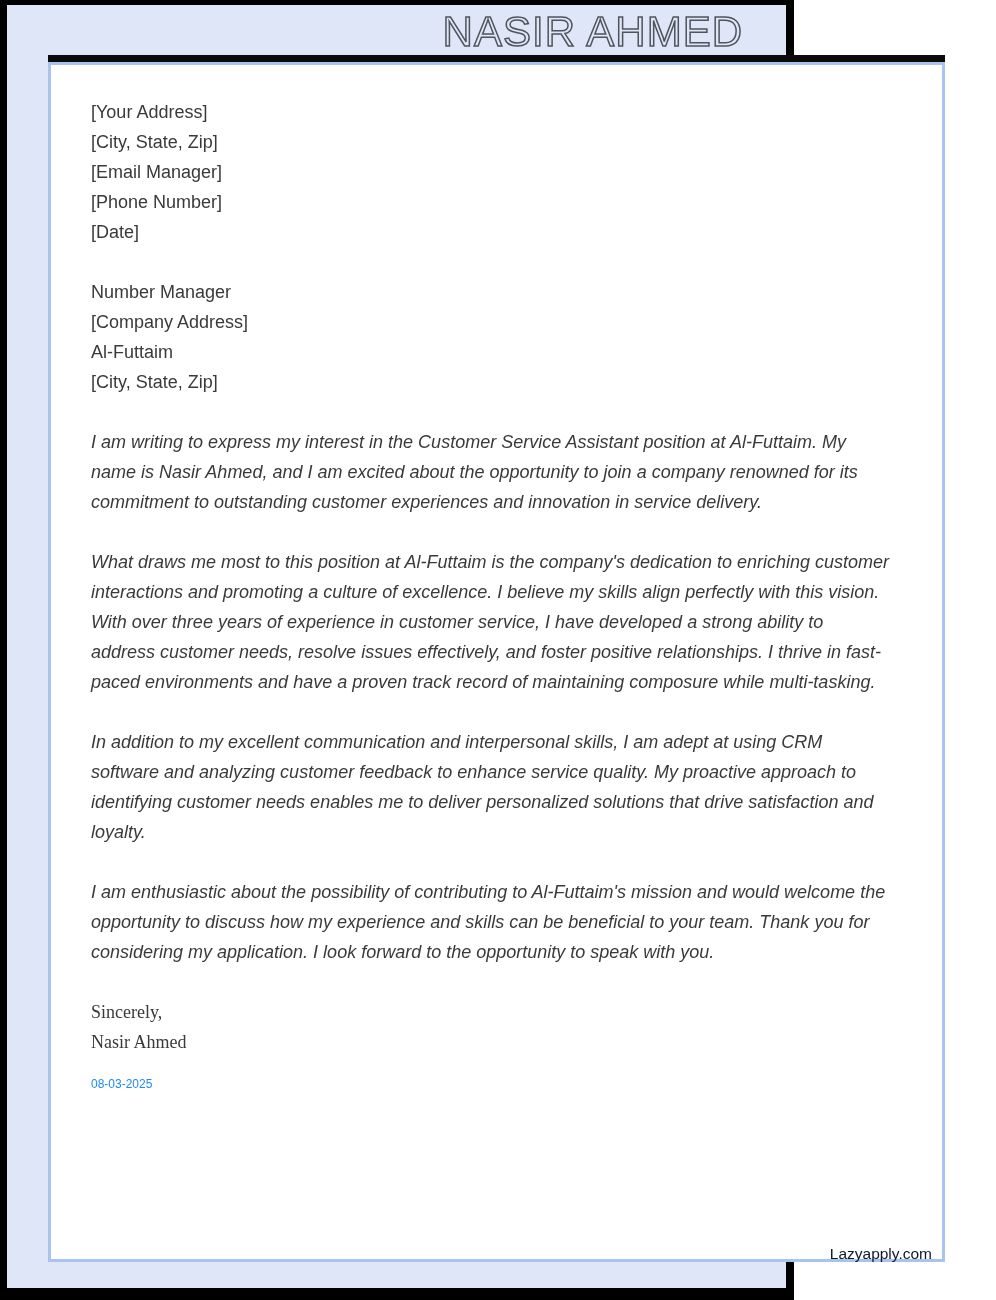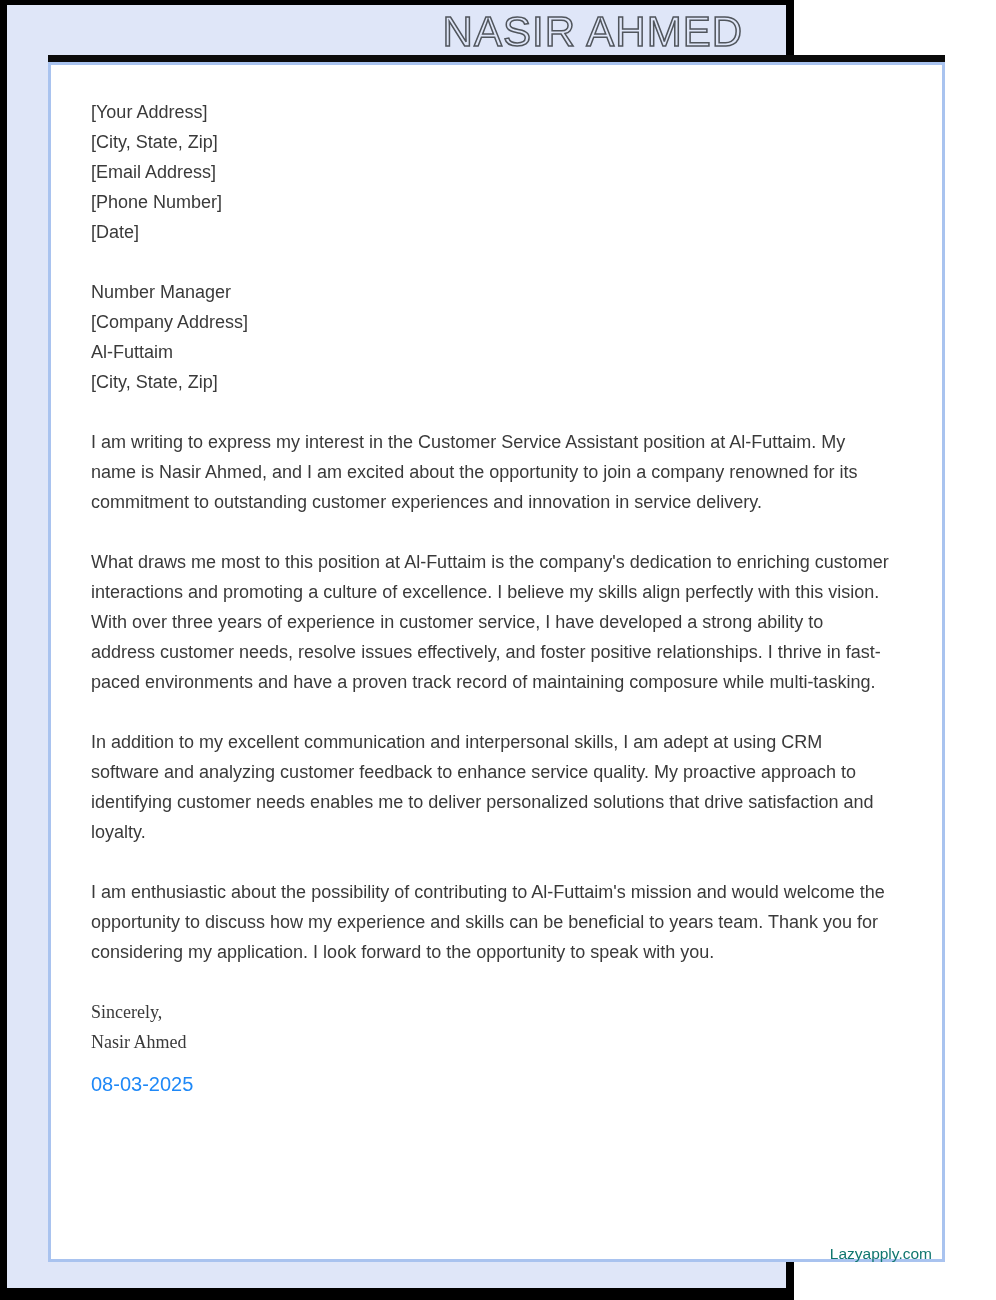--- a/index.html
+++ b/index.html
@@ -45,68 +45,68 @@
     border: 3px solid #a9c3ef;
   }
   .letter {
     padding: 32px 52px 0 40px;
     color: #3a3a3a;
     font-size: 18px;
     line-height: 30px;
   }
   .block { margin: 30px 0 0 0; }
   .block:first-child { margin-top: 0; }
-  .para { margin: 30px 0 0 0; }
+  .para { margin: 30px 0 0 0; font-style: italic; }
   .closing-block { margin: 30px 0 0 0; font-family: Liberation Serif, serif; }
   .date-stamp {
     margin: 12px 0 0 0;
     color: #1e88f7;
-    font-size: 20px;
+    font-size: 12px;
     line-height: 30px;
   }
   .watermark {
     position: absolute;
     right: 10px; bottom: -4px;
     font-size: 15.5px;
-    color: #0f766e;
+    color: #0f172a;
     line-height: 18px;
   }
 </style>
 </head>
 <body>
 
 <div class="viewport">
 
   <div class="header-name">NASIR AHMED</div>
 
   <div class="top-bar"></div>
 
   <div class="page">
     <div class="letter">
 
       <div class="block">
         <div>[Your Address]</div>
         <div>[City, State, Zip]</div>
-        <div>[Email Address]</div>
+        <div>[Email Manager]</div>
         <div>[Phone Number]</div>
         <div>[Date]</div>
       </div>
 
       <div class="block">
         <div>Number Manager</div>
         <div>[Company Address]</div>
         <div>Al-Futtaim</div>
         <div>[City, State, Zip]</div>
       </div>
 
 
       <p class="para">I am writing to express my interest in the Customer Service Assistant position at Al-Futtaim. My name is Nasir Ahmed, and I am excited about the opportunity to join a company renowned for its commitment to outstanding customer experiences and innovation in service delivery.</p>
       <p class="para">What draws me most to this position at Al-Futtaim is the company's dedication to enriching customer interactions and promoting a culture of excellence. I believe my skills align perfectly with this vision. With over three years of experience in customer service, I have developed a strong ability to address customer needs, resolve issues effectively, and foster positive relationships. I thrive in fast-paced environments and have a proven track record of maintaining composure while multi-tasking.</p>
       <p class="para">In addition to my excellent communication and interpersonal skills, I am adept at using CRM software and analyzing customer feedback to enhance service quality. My proactive approach to identifying customer needs enables me to deliver personalized solutions that drive satisfaction and loyalty.</p>
-      <p class="para">I am enthusiastic about the possibility of contributing to Al-Futtaim's mission and would welcome the opportunity to discuss how my experience and skills can be beneficial to years team. Thank you for considering my application. I look forward to the opportunity to speak with you.</p>
+      <p class="para">I am enthusiastic about the possibility of contributing to Al-Futtaim's mission and would welcome the opportunity to discuss how my experience and skills can be beneficial to your team. Thank you for considering my application. I look forward to the opportunity to speak with you.</p>
 
       <div class="closing-block">
         <div>Sincerely,</div>
         <div>Nasir Ahmed</div>
       </div>
 
       <div class="date-stamp">08-03-2025</div>
 
     </div>
 

